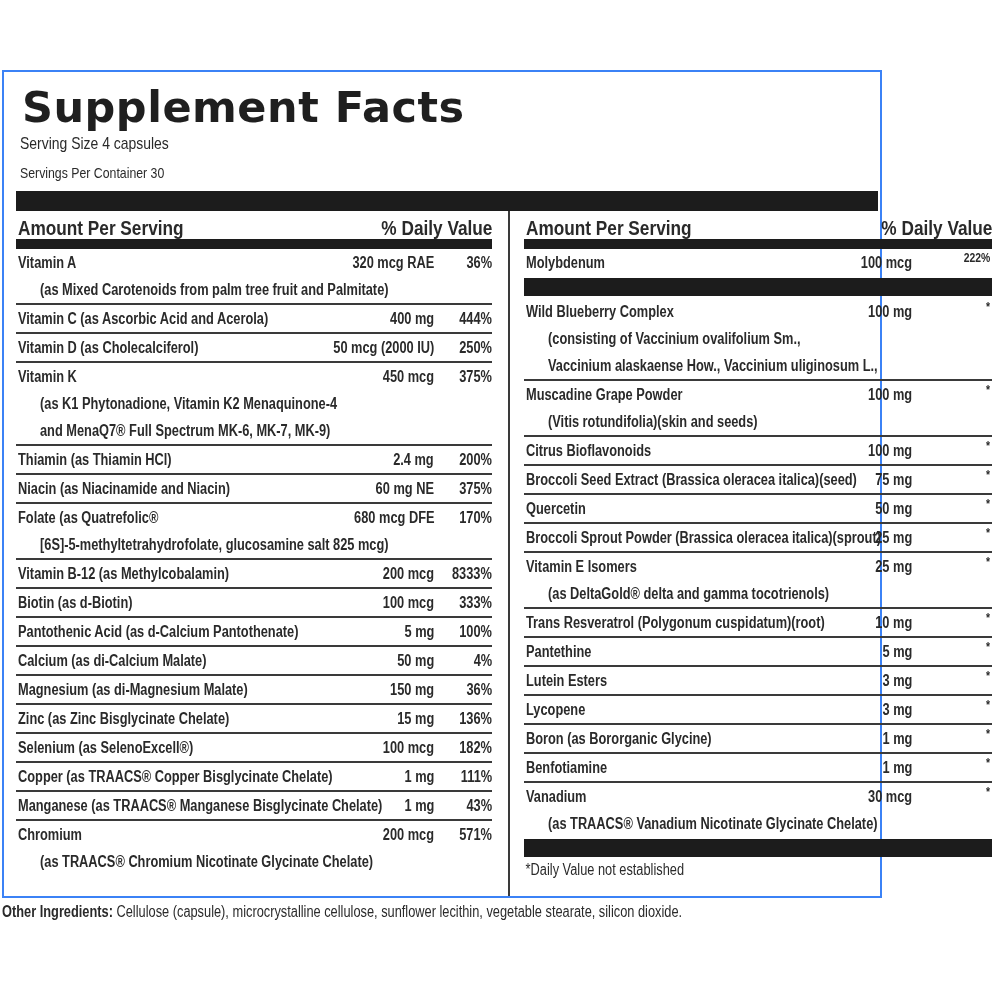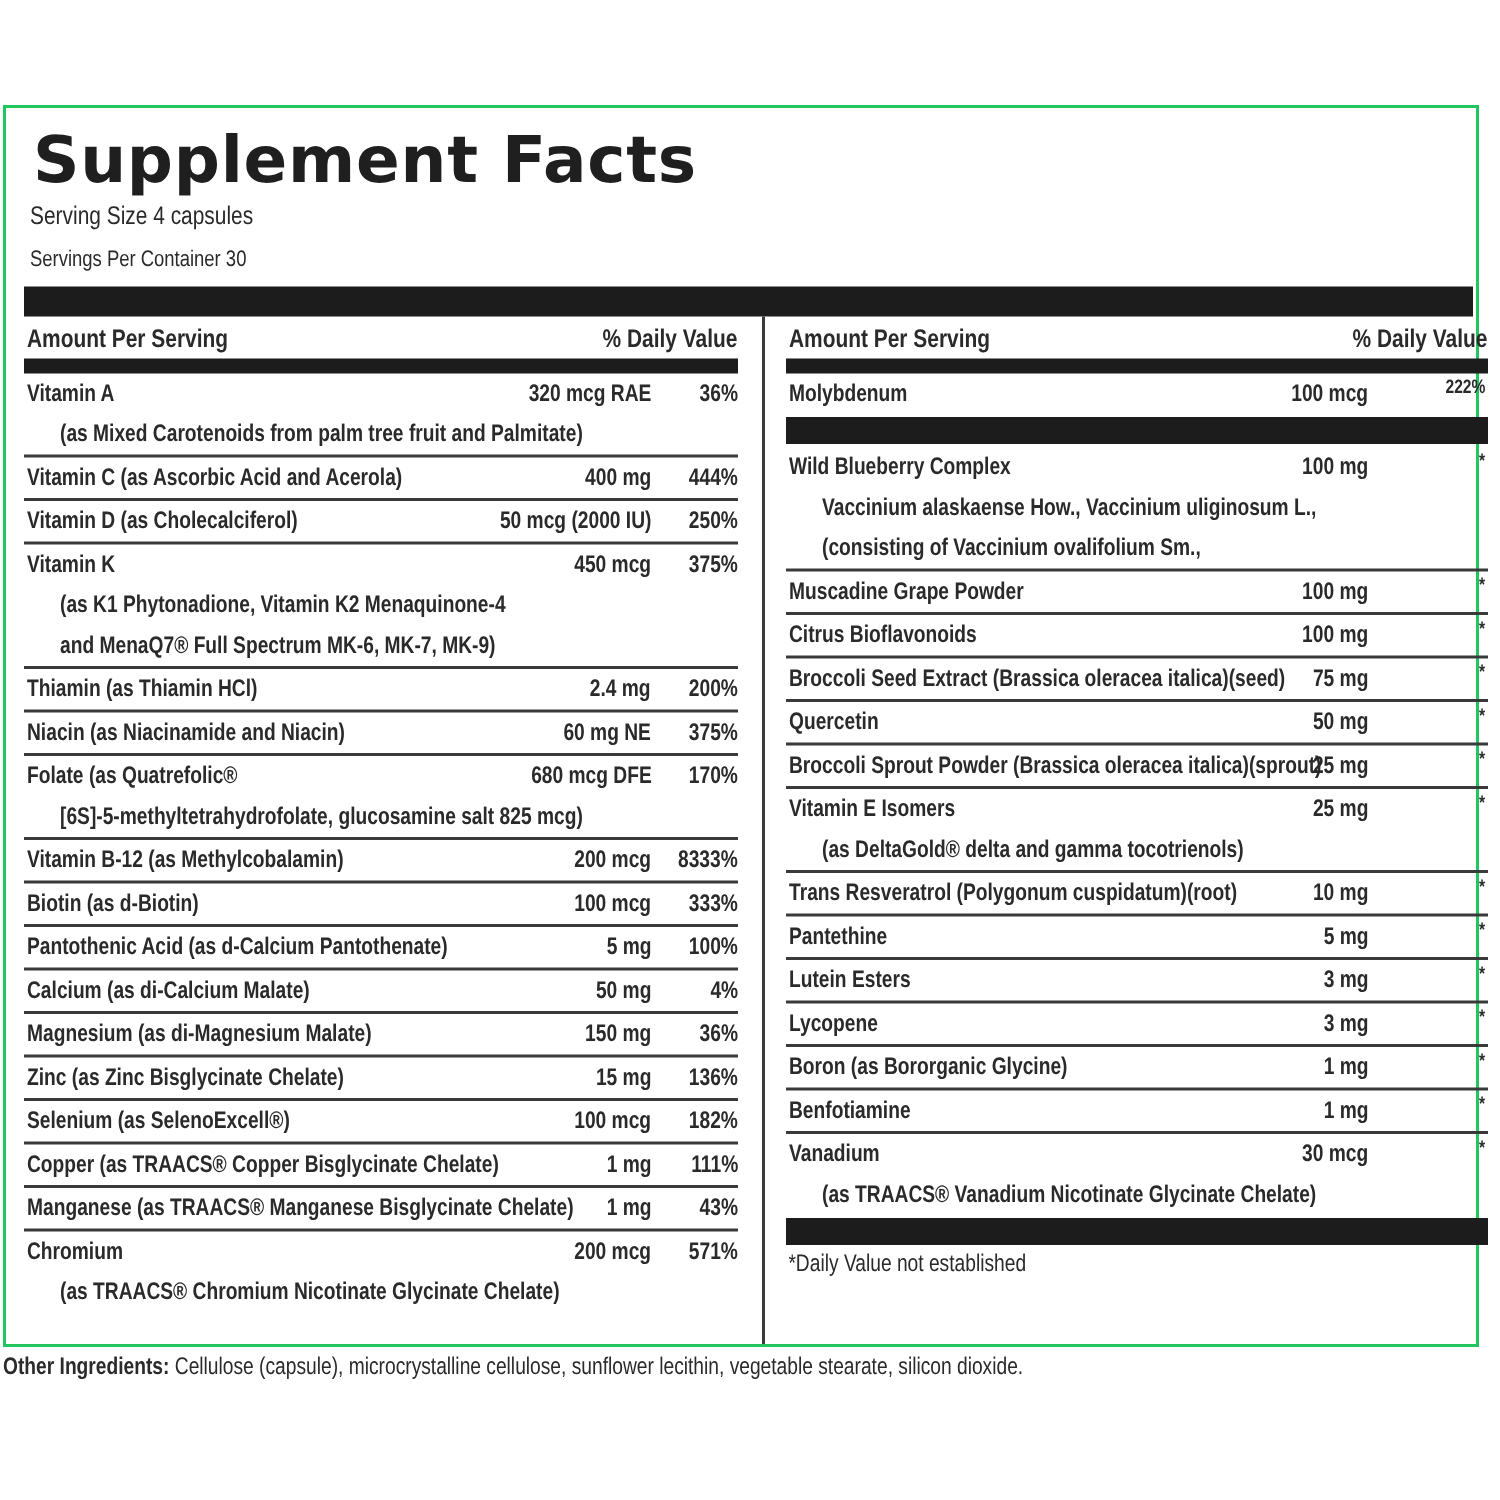--- a/index.html
+++ b/index.html
@@ -1,34 +1,34 @@
 <!DOCTYPE html>
 <html><head>
 <meta charset="utf-8">
 <style>
   html, body { margin: 0; padding: 0; background: #ffffff; }
   body { width: 1000px; height: 1000px; position: relative; overflow: hidden;
          font-family: "Liberation Sans", sans-serif; color: #2a2a2a; }
   .label-box {
-    position: absolute; left: 2px; top: 70px; width: 984px; height: 828px;
-    border: 2px solid #22c55e; box-sizing: border-box; background: #fff;
+    position: absolute; left: 2px; top: 70px; width: 880px; height: 828px;
+    border: 2px solid #3b82f6; box-sizing: border-box; background: #fff;
   }
   .title {
     position: absolute; left: 18px; top: 10px; margin: 0;
     font-family: "DejaVu Sans", sans-serif; font-weight: bold; font-size: 43px;
     letter-spacing: 0.5px; color: #1f1f1f; line-height: 50px;
   }
   .serving-size { position: absolute; left: 16px; top: 62px; font-size: 17px; transform: scaleX(0.82); transform-origin: left; white-space: nowrap; }
   .servings-per { position: absolute; left: 16px; top: 92px; font-size: 15px; transform: scaleX(0.82); transform-origin: left; white-space: nowrap; }
   .top-bar { position: absolute; left: 12px; right: 2px; top: 119px; height: 20px; background: #1c1c1c; }
   .col-divider { position: absolute; left: 504px; top: 139px; bottom: 0; width: 2px; background: #3a3a3a; }
   .col { position: absolute; top: 139px; }
   .col.left { left: 12px; width: 476px; }
   .col.right { left: 520px; width: 468px; }
-  .col-header { height: 28px; position: relative; font-weight: bold; font-size: 17px; }
+  .col-header { height: 28px; position: relative; font-weight: bold; font-size: 21px; }
   .col-header .h-amount { position: absolute; left: 2px; top: 5px; transform: scaleX(0.82); transform-origin: left; white-space: nowrap; }
   .col-header .h-dv { position: absolute; right: 0; top: 5px; transform: scaleX(0.82); transform-origin: right; white-space: nowrap; }
   .thick-bar { height: 10px; background: #1c1c1c; }
   .row { position: relative; border-bottom: 2px solid #3a3a3a; box-sizing: border-box; font-size: 16px; font-weight: bold; }
   .row:last-child { border-bottom: none; }
   .row .line { height: 27px; line-height: 27px; white-space: nowrap; position: relative; }
   .row .name { position: absolute; left: 2px; transform: scaleX(0.8); transform-origin: left; }
   .row .amount { position: absolute; right: 58px; text-align: right; transform: scaleX(0.8); transform-origin: right; }
   .row .dv { position: absolute; right: 0; transform: scaleX(0.8); transform-origin: right; }
   .row .sub { position: absolute; left: 24px; transform: scaleX(0.8); transform-origin: left; }
@@ -211,31 +211,34 @@
       </div>
     <div class="mid-bar"></div>
     <div id="right-rows">
         <div class="row">
           <div class="line">
             <span class="name">Wild Blueberry Complex</span>
             <span class="amount">100 mg</span>
             <span class="dv">*</span>
           </div>
           <div class="line">
+            <span class="sub">(consisting of Vaccinium ovalifolium Sm.,</span>
+          </div>
+          <div class="line">
             <span class="sub">Vaccinium alaskaense How., Vaccinium uliginosum L.,</span>
-          </div>
-          <div class="line">
-            <span class="sub">(consisting of Vaccinium ovalifolium Sm.,</span>
           </div>
         </div>
         <div class="row">
           <div class="line">
             <span class="name">Muscadine Grape Powder</span>
             <span class="amount">100 mg</span>
             <span class="dv">*</span>
+          </div>
+          <div class="line">
+            <span class="sub">(Vitis rotundifolia)(skin and seeds)</span>
           </div>
         </div>
         <div class="row">
           <div class="line">
             <span class="name">Citrus Bioflavonoids</span>
             <span class="amount">100 mg</span>
             <span class="dv">*</span>
           </div>
         </div>
         <div class="row">

